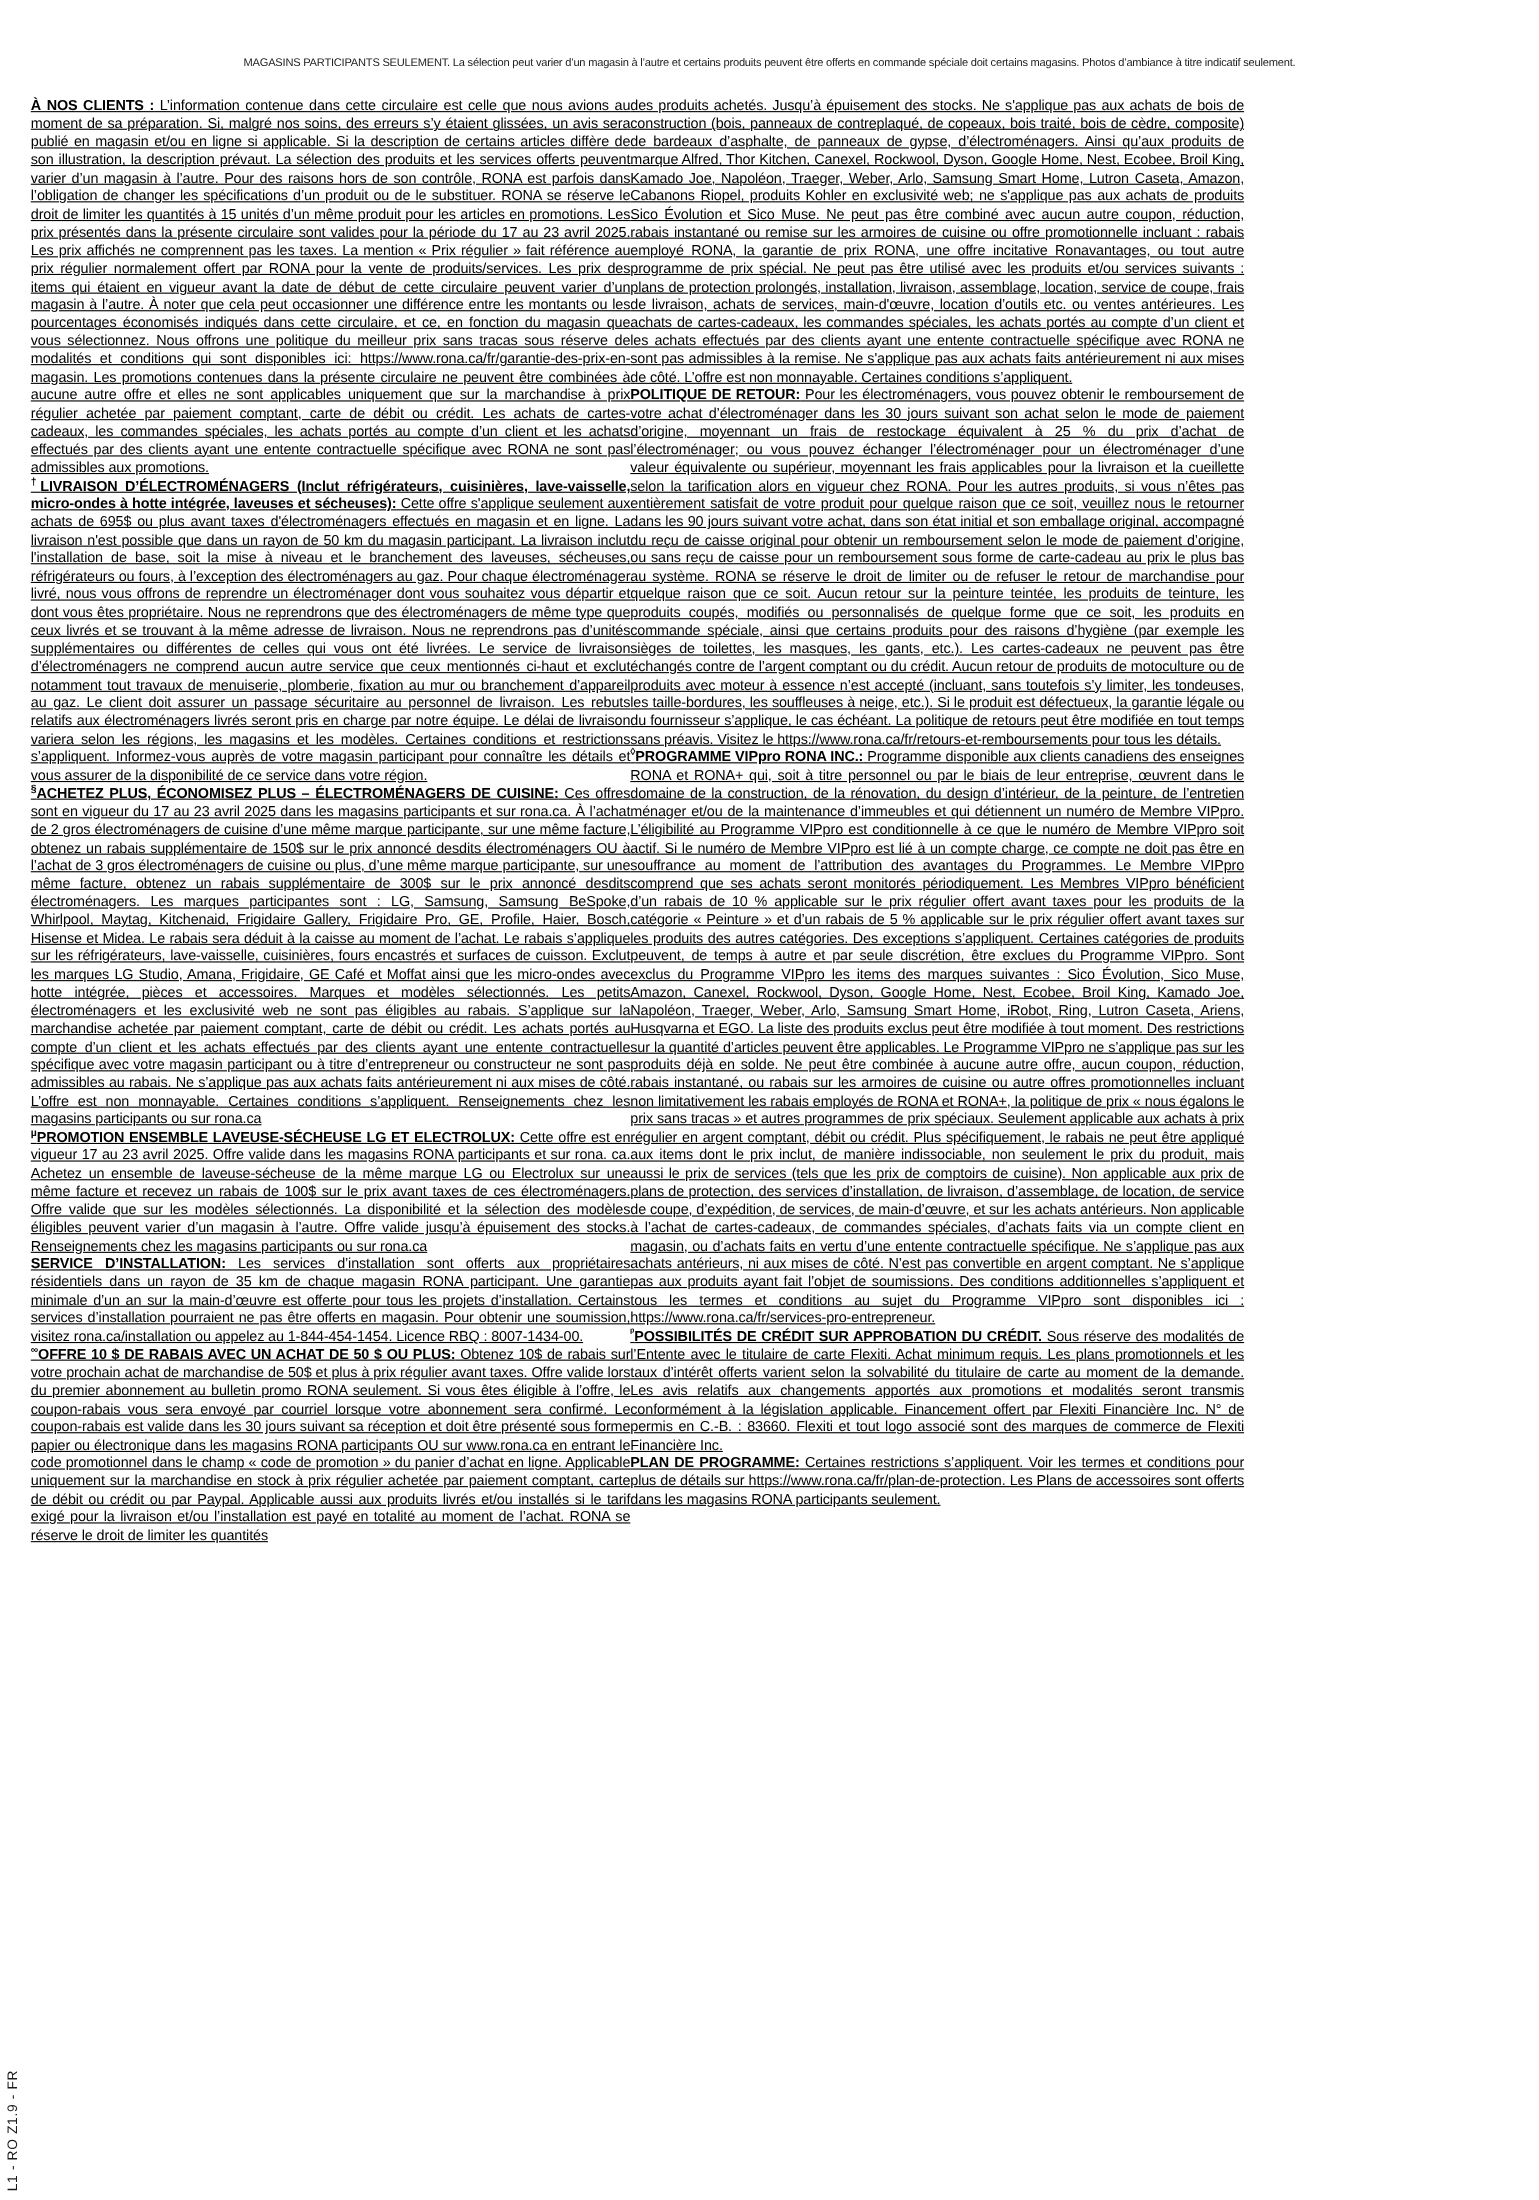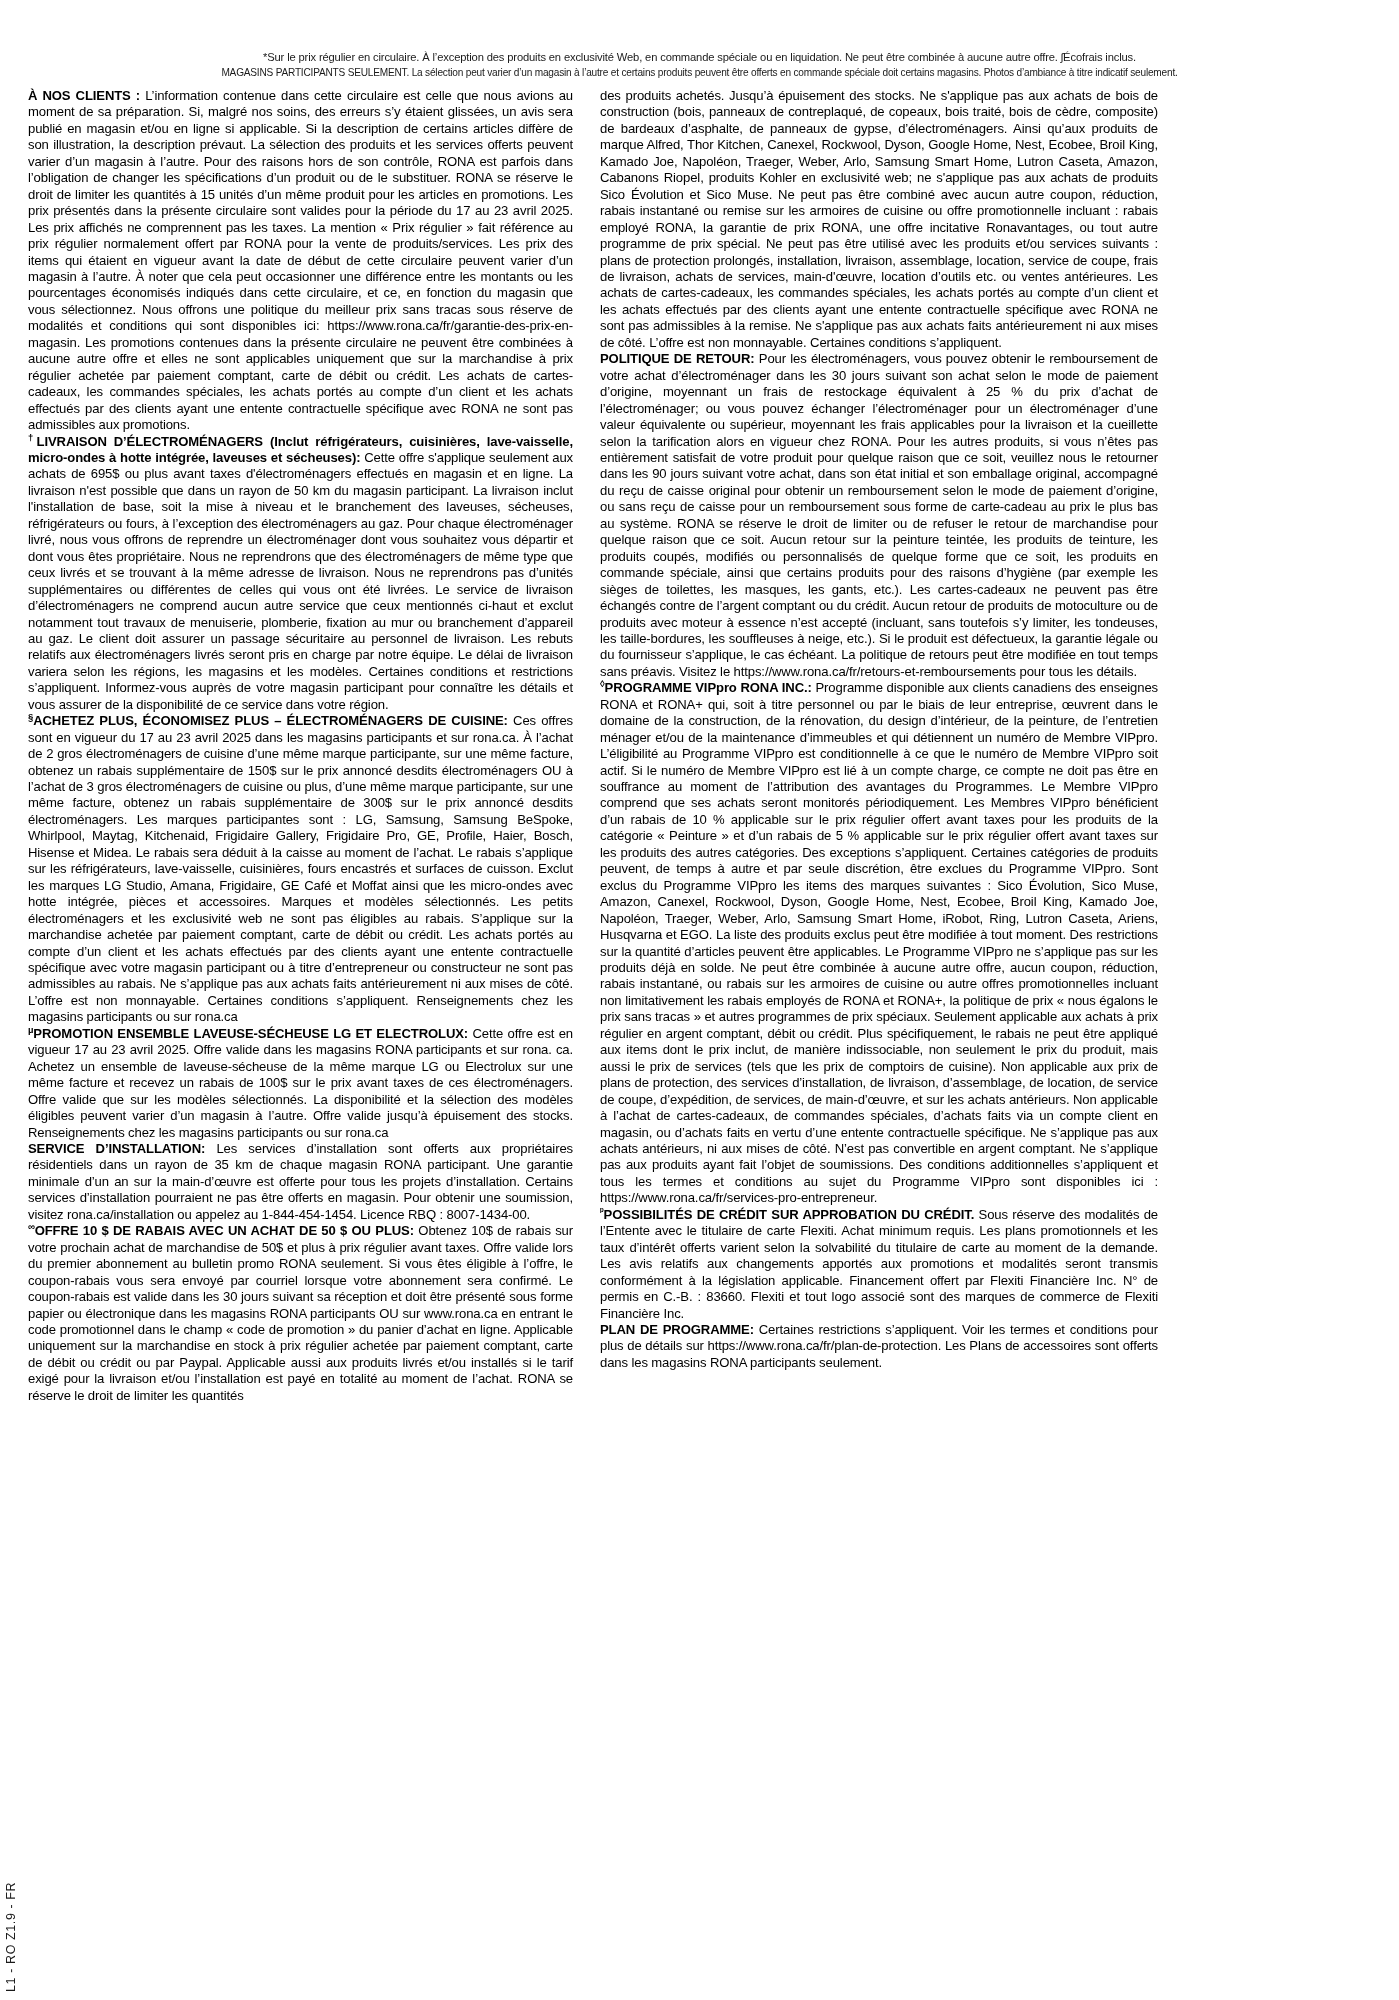--- a/index.html
+++ b/index.html
@@ -38,21 +38,21 @@
     margin-top: 1px;
   }
 
   
   #columns {
     position: absolute;
     top: 88px;
     left: 28px;
     width: 1343px;
     display: flex;
-    gap: 27px;
+    text-decoration: underline;
   }
   .column {
     width: 545px;
     flex: 0 0 545px;
   }
   .column.right { width: 558px; flex: 0 0 558px; }
 
   p.para {
     margin: 0;
     text-align: justify;
@@ -84,21 +84,20 @@
     white-space: nowrap;
     font-size: 12.5px;
     letter-spacing: 0.6px;
     color: #1a1a1a;
   }
 </style>
 </head>
 <body>
 
 <div id="header-notes">
-  <div class="note-line-1">*Sur le prix régulier en circulaire. À l’exception des produits en exclusivité Web, en commande spéciale ou en liquidation. Ne peut être combinée à aucune autre offre. ʃÉcofrais inclus.</div>
   <div class="note-line-2">MAGASINS PARTICIPANTS SEULEMENT. La sélection peut varier d’un magasin à l’autre et certains produits peuvent être offerts en commande spéciale doit certains magasins. Photos d’ambiance à titre indicatif seulement.</div>
 </div>
 
 <div id="columns">
   <div class="column left" id="col-left">
       <p class="para"><span class="h-lead">À NOS CLIENTS :</span><span> L’information contenue dans cette circulaire est celle que nous avions au moment de sa préparation. Si, malgré nos soins, des erreurs s’y étaient glissées, un avis sera publié en magasin et/ou en ligne si applicable. Si la description de certains articles diffère de son illustration, la description prévaut. La sélection des produits et les services offerts peuvent varier d’un magasin à l’autre. Pour des raisons hors de son contrôle, RONA est parfois dans l’obligation de changer les spécifications d’un produit ou de le substituer. RONA se réserve le droit de limiter les quantités à 15 unités d’un même produit pour les articles en promotions. Les prix présentés dans la présente circulaire sont valides pour la période du 17 au 23 avril 2025. Les prix affichés ne comprennent pas les taxes. La mention « Prix régulier » fait référence au prix régulier normalement offert par RONA pour la vente de produits/services. Les prix des items qui étaient en vigueur avant la date de début de cette circulaire peuvent varier d’un magasin à l’autre. À noter que cela peut occasionner une différence entre les montants ou les pourcentages économisés indiqués dans cette circulaire, et ce, en fonction du magasin que vous sélectionnez. Nous offrons une politique du meilleur prix sans tracas sous réserve de modalités et conditions qui sont disponibles ici:  https://www.rona.ca/fr/garantie-des-prix-en-magasin. Les promotions contenues dans la présente circulaire ne peuvent être combinées à aucune autre offre et elles ne sont applicables uniquement que sur la marchandise à prix régulier achetée par paiement comptant, carte de débit ou crédit. Les achats de cartes-cadeaux, les commandes spéciales, les achats portés au compte d’un client et les achats effectués par des clients ayant une entente contractuelle spécifique avec RONA ne sont pas admissibles aux promotions.</span></p>
       <p class="para"><span class="sup">†</span><span class="h-lead">LIVRAISON D’ÉLECTROMÉNAGERS (Inclut réfrigérateurs, cuisinières, lave-vaisselle, micro-ondes à hotte intégrée, laveuses et sécheuses):</span><span> Cette offre s'applique seulement aux achats de 695$ ou plus avant taxes d'électroménagers effectués en magasin et en ligne. La livraison n'est possible que dans un rayon de 50 km du magasin participant. La livraison inclut l'installation de base, soit la mise à niveau et le branchement des laveuses, sécheuses, réfrigérateurs ou fours, à l’exception des électroménagers au gaz. Pour chaque électroménager livré, nous vous offrons de reprendre un électroménager dont vous souhaitez vous départir et dont vous êtes propriétaire. Nous ne reprendrons que des électroménagers de même type que ceux livrés et se trouvant à la même adresse de livraison. Nous ne reprendrons pas d’unités supplémentaires ou différentes de celles qui vous ont été livrées. Le service de livraison d’électroménagers ne comprend aucun autre service que ceux mentionnés ci-haut et exclut notamment tout travaux de menuiserie, plomberie, fixation au mur ou branchement d’appareil au gaz. Le client doit assurer un passage sécuritaire au personnel de livraison. Les rebuts relatifs aux électroménagers livrés seront pris en charge par notre équipe. Le délai de livraison variera selon les régions, les magasins et les modèles. Certaines conditions et restrictions s’appliquent. Informez-vous auprès de votre magasin participant pour connaître les détails et vous assurer de la disponibilité de ce service dans votre région.</span></p>
       <p class="para"><span class="sup">§</span><span class="h-lead">ACHETEZ PLUS, ÉCONOMISEZ PLUS – ÉLECTROMÉNAGERS DE CUISINE:</span><span> Ces offres sont en vigueur du 17 au 23 avril 2025 dans les magasins participants et sur rona.ca. À l’achat de 2 gros électroménagers de cuisine d’une même marque participante, sur une même facture, obtenez un rabais supplémentaire de 150$ sur le prix annoncé desdits électroménagers OU à l’achat de 3 gros électroménagers de cuisine ou plus, d’une même marque participante, sur une même facture, obtenez un rabais supplémentaire de 300$ sur le prix annoncé desdits électroménagers. Les marques participantes sont : LG, Samsung, Samsung BeSpoke, Whirlpool, Maytag, Kitchenaid, Frigidaire Gallery, Frigidaire Pro, GE, Profile, Haier, Bosch, Hisense et Midea. Le rabais sera déduit à la caisse au moment de l’achat. Le rabais s’applique sur les réfrigérateurs, lave-vaisselle, cuisinières, fours encastrés et surfaces de cuisson. Exclut les marques LG Studio, Amana, Frigidaire, GE Café et Moffat ainsi que les micro-ondes avec hotte intégrée, pièces et accessoires. Marques et modèles sélectionnés. Les petits électroménagers et les exclusivité web ne sont pas éligibles au rabais. S’applique sur la marchandise achetée par paiement comptant, carte de débit ou crédit. Les achats portés au compte d’un client et les achats effectués par des clients ayant une entente contractuelle spécifique avec votre magasin participant ou à titre d’entrepreneur ou constructeur ne sont pas admissibles au rabais. Ne s’applique pas aux achats faits antérieurement ni aux mises de côté. L’offre est non monnayable. Certaines conditions s’appliquent. Renseignements chez les magasins participants ou sur rona.ca</span></p>
       <p class="para"><span class="sup">µ</span><span class="h-lead">PROMOTION ENSEMBLE LAVEUSE-SÉCHEUSE LG ET ELECTROLUX:</span><span> Cette offre est en vigueur 17 au 23 avril 2025. Offre valide dans les magasins RONA participants et sur rona. ca. Achetez un ensemble de laveuse-sécheuse de la même marque LG ou Electrolux sur une même facture et recevez un rabais de 100$ sur le prix avant taxes de ces électroménagers. Offre valide que sur les modèles sélectionnés. La disponibilité et la sélection des modèles éligibles peuvent varier d’un magasin à l’autre. Offre valide jusqu’à épuisement des stocks. Renseignements chez les magasins participants ou sur rona.ca</span></p>
       <p class="para"><span class="h-lead">SERVICE D’INSTALLATION:</span><span> Les services d’installation sont offerts aux propriétaires résidentiels dans un rayon de 35 km de chaque magasin RONA participant. Une garantie minimale d’un an sur la main-d’œuvre est offerte pour tous les projets d’installation. Certains services d’installation pourraient ne pas être offerts en magasin. Pour obtenir une soumission, visitez rona.ca/installation ou appelez au 1-844-454-1454. Licence RBQ : 8007-1434-00.</span></p>

